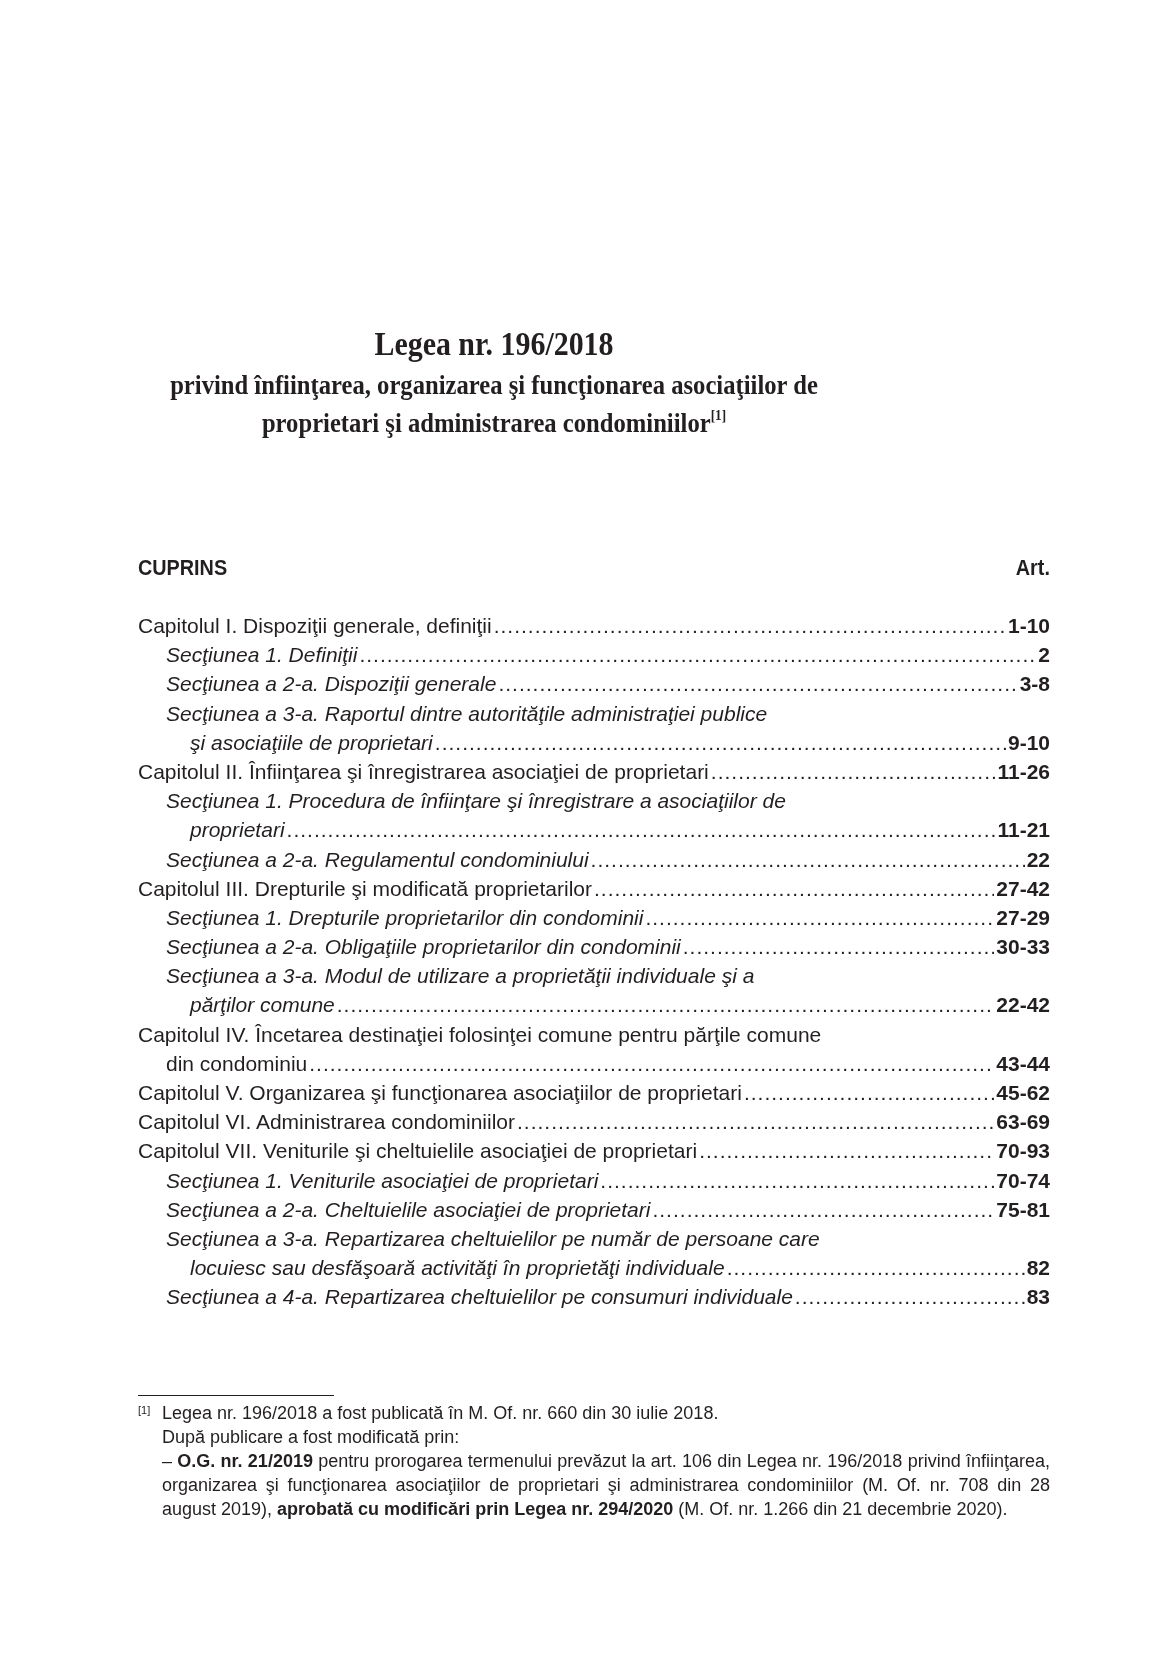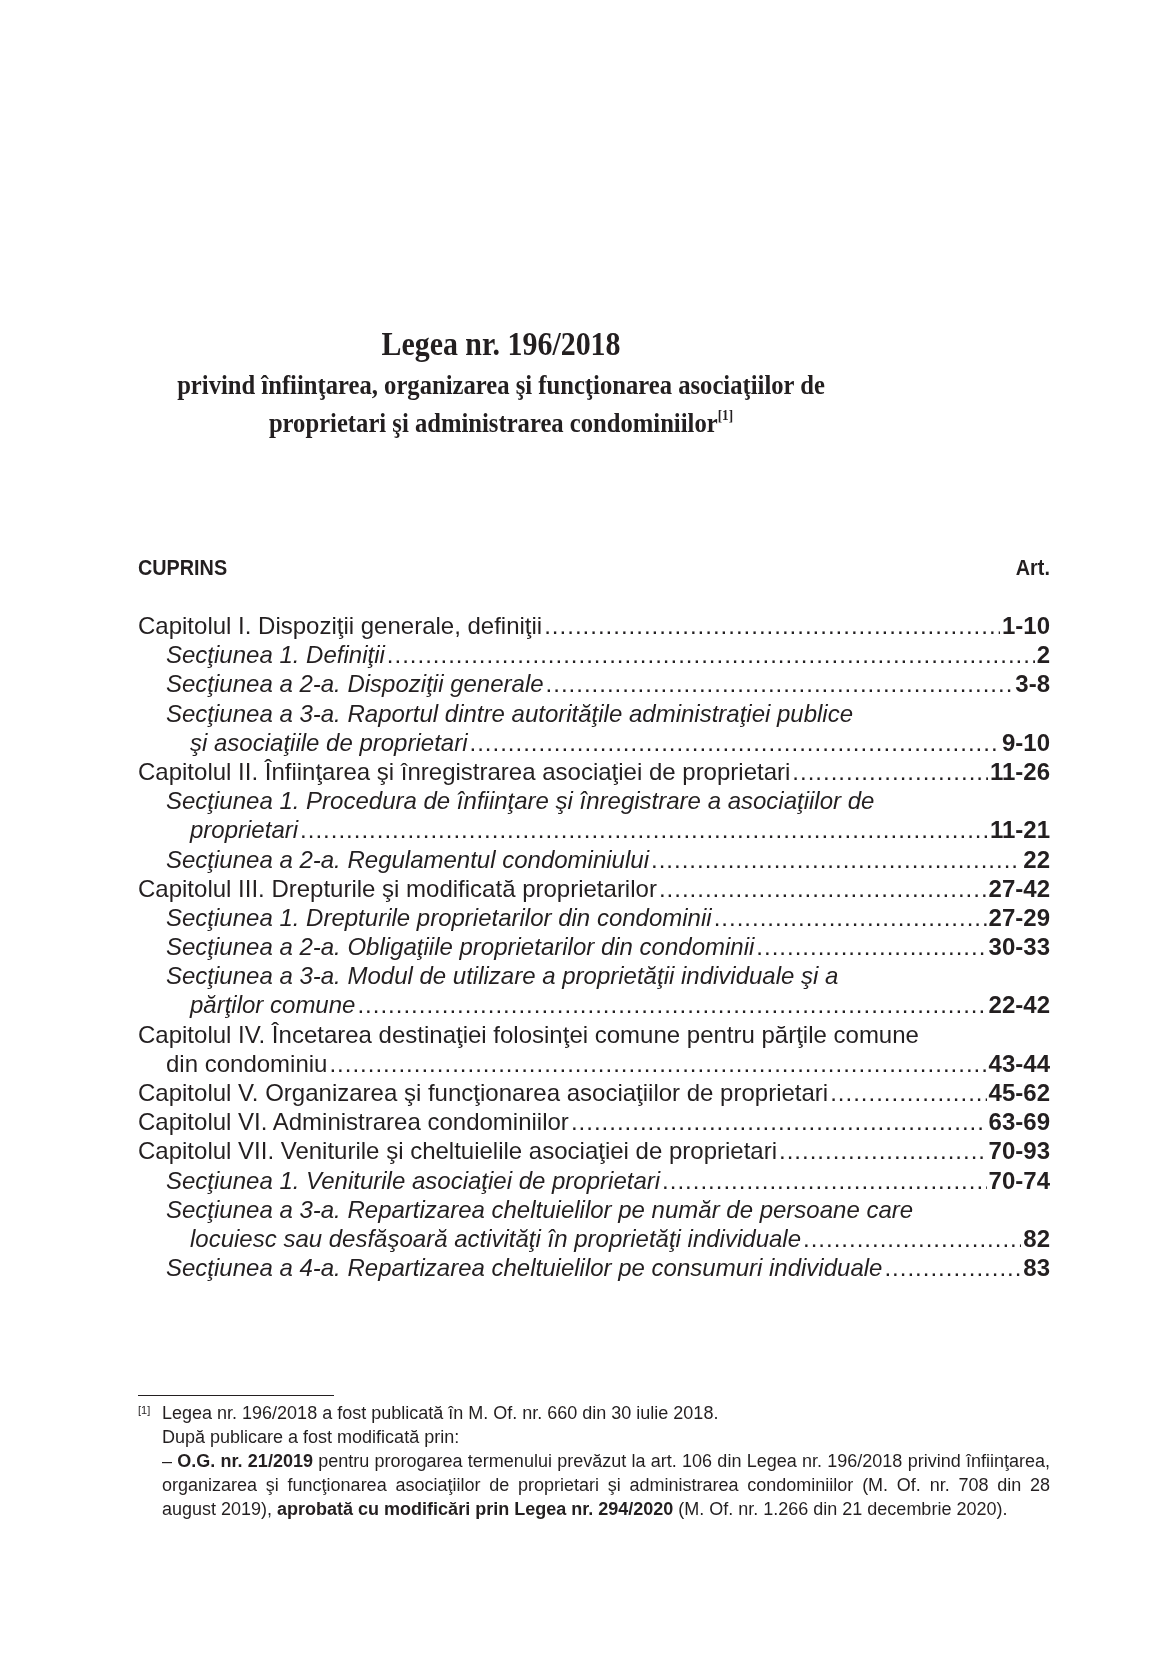--- a/index.html
+++ b/index.html
@@ -1,32 +1,32 @@
 <!DOCTYPE html>
 <html><head>
   <meta charset="utf-8">
   <style>
     html, body { margin: 0; padding: 0; background: #ffffff; }
     body { width: 1166px; height: 1654px; position: relative; overflow: hidden; color: #231f20; }
     .page { position: absolute; left: 0; top: 0; width: 1166px; height: 1654px; background: #fff; }
 
-    .title-block { position: absolute; left: 15px; top: 322px; width: 972px; text-align: center;
+    .title-block { position: absolute; left: 8px; top: 322px; width: 972px; text-align: center;
       font-family: "Liberation Serif", serif; font-weight: bold; color: #231f20; }
     .title-main { font-size: 34px; line-height: 44px; transform: scaleX(0.88); }
     .title-sub { font-size: 28px; line-height: 38px; transform: scaleX(0.88); }
     .title-sub sup { font-size: 15px; vertical-align: 12px; line-height: 0; }
 
     .toc { position: absolute; left: 138px; top: 553px; width: 912px;
       font-family: "Liberation Sans", sans-serif; color: #231f20; }
     .toc-head { display: flex; justify-content: space-between; font-weight: bold; font-size: 22px;
       height: 30px; line-height: 30px; margin-bottom: 28px; }
     .toc-head span { display: inline-block; transform: scaleX(0.9); transform-origin: left center; }
     .toc-head span.art { transform-origin: right center; }
 
-    .row { position: relative; height: 29.2px; line-height: 29.2px; font-size: 24px; white-space: nowrap; }
+    .row { position: relative; height: 29.2px; line-height: 29.2px; font-size: 21px; white-space: nowrap; }
     .row .line { display: flex; align-items: baseline; width: 100%; }
     .row .txt { display: inline-block; flex: 0 0 auto; transform-origin: left center; }
     .row .dots { flex: 1 1 auto; overflow: hidden; color: #231f20; letter-spacing: 1px; margin: 0 2px; }
     .row .dots::before { content: "................................................................................................................................................................................................................................"; }
     .row .num { flex: 0 0 auto; font-weight: bold; }
     .ind0 { padding-left: 0; }
     .ind1 { padding-left: 28px; }
     .ind2 { padding-left: 52px; }
     .ind2b { padding-left: 28px; }
     .ital .txt { font-style: italic; }
@@ -191,20 +191,27 @@
       </div>
 
     <div class="row ind1 ital">
         <div class="line">
           <span class="txt">Secţiunea 1. Veniturile asociaţiei de proprietari</span>
           <span class="dots"></span>
           <span class="num">70-74</span>
         </div>
       </div>
 
+    <div class="row ind1 ital">
+        <div class="line">
+          <span class="txt">Secţiunea a 2-a. Cheltuielile asociaţiei de proprietari</span>
+          <span class="dots"></span>
+          <span class="num">75-81</span>
+        </div>
+      </div>
 
     <div class="row ind1 ital nolead">
         <div class="line"><span class="txt">Secţiunea a 3-a. Repartizarea cheltuielilor pe număr de persoane care</span></div>
       </div>
     <div class="row ind2 ital">
         <div class="line">
           <span class="txt">locuiesc sau desfăşoară activităţi în proprietăţi individuale</span>
           <span class="dots"></span>
           <span class="num">82</span>
         </div>

